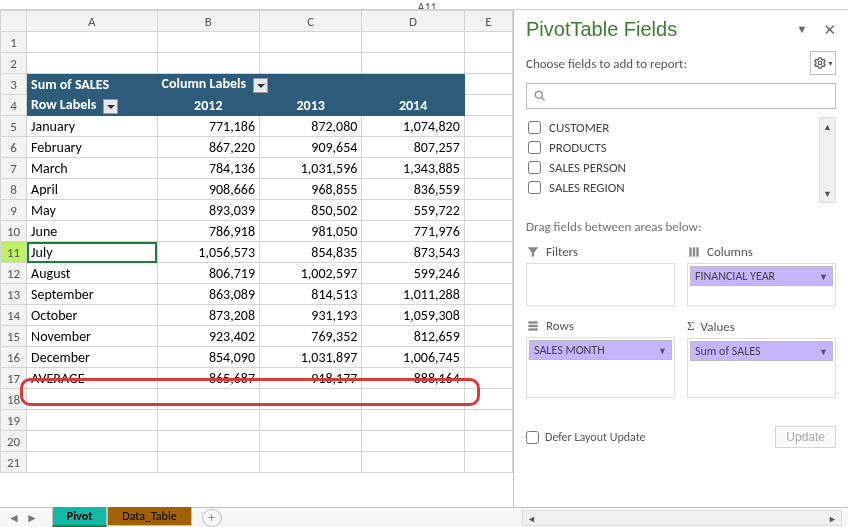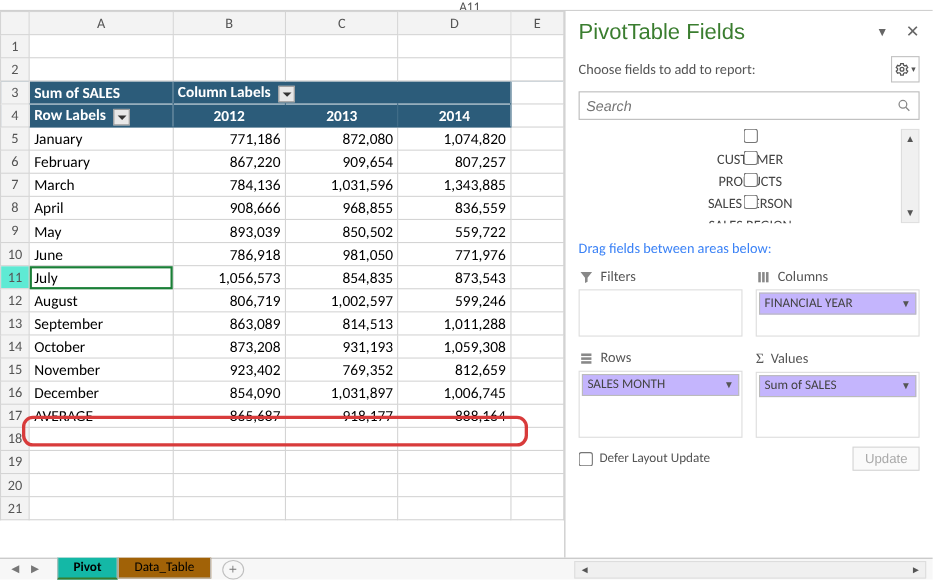--- a/index.html
+++ b/index.html
@@ -47,21 +47,21 @@
   }
   .sheet th {
     background: #f3f3f3;
     color: #555;
     font-weight: normal;
     text-align: center;
     font-size: 13px;
   }
   .sheet th.corner { width: 26px; }
   .sheet th.rowhdr { width: 26px; text-align: center; background: #f3f3f3; }
-  .sheet th.rowhdr.sel { background: #5eead4; }
+  .sheet th.rowhdr.sel { background: #bef264; }
   .colA { width: 130px; }
   .colB, .colC, .colD { width: 102px; }
   .colE { width: 48px; }
   .pivot-hdr {
     background: #2c5c7a;
     color: #fff;
     font-weight: bold;
   }
   .pivot-hdr td { border-color: #2c5c7a; }
   .pivot-colhdr {
@@ -159,21 +159,20 @@
     height: 86px;
     overflow: hidden;
     position: relative;
   }
   .field-item {
     display: flex;
     align-items: center;
     gap: 8px;
     height: 20px;
     padding-left: 2px;
-    flex-direction: column;
   }
   .field-item input[type=checkbox] {
     width: 13px; height: 13px;
   }
   .scroll-rail {
     position: absolute;
     right: 0; top: 0; bottom: 0;
     width: 17px;
     background: #f0f0f0;
     display: flex;
@@ -183,21 +182,21 @@
     border: 1px solid #ddd;
   }
   .scroll-btn {
     width: 100%; height: 17px;
     display: flex; align-items: center; justify-content: center;
     font-size: 9px;
     color: #555;
   }
   .drag-hint {
     margin: 16px 0 10px 0;
-    color: #3b82f6;
+    color: #737373;
   }
   .areas {
     display: grid;
     grid-template-columns: 1fr 1fr;
     grid-template-rows: 62px auto;
     gap: 12px 12px;
   }
   .area-box {
     display: flex;
     flex-direction: column;
@@ -226,21 +225,21 @@
     font-size: 12px;
   }
   .chip-arrow {
     font-size: 9px;
     color: #555;
   }
   .defer-row {
     display: flex;
     justify-content: space-between;
     align-items: center;
-    margin-top: 8px;
+    margin-top: 28px;
     font-size: 12px;
     color: #555;
   }
   .update-btn {
     border: 1px solid #d4d4d4;
     padding: 3px 10px;
     color: #aaa;
     background: #fafafa;
     font-size: 12px;
   }
@@ -516,21 +515,20 @@
       <span>Choose fields to add to report:</span>
       <span class="gear-btn">
         <svg class="icon" viewBox="0 0 24 24" fill="none" stroke="#555" stroke-width="2">
             <circle cx="12" cy="12" r="3"></circle>
             <path d="M19 12a7 7 0 0 0-.1-1.2l2-1.6-2-3.4-2.4 1a7 7 0 0 0-2-1.2L14 3h-4l-.5 2.6a7 7 0 0 0-2 1.2l-2.4-1-2 3.4 2 1.6A7 7 0 0 0 5 12a7 7 0 0 0 .1 1.2l-2 1.6 2 3.4 2.4-1a7 7 0 0 0 2 1.2L10 21h4l.5-2.6a7 7 0 0 0 2-1.2l2.4 1 2-3.4-2-1.6c.07-.4.1-.8.1-1.2z"></path>
           </svg>
         <span style="font-size:8px;margin-left:1px">▾</span>
       </span>
     </div>
     <div class="search-box">
-      <input type="text" placeholder="Search" style="">
       <svg class="icon" viewBox="0 0 24 24" fill="none" stroke="#888" stroke-width="2">
           <circle cx="10" cy="10" r="6"></circle>
           <line x1="20" y1="20" x2="14.5" y2="14.5"></line>
         </svg>
     </div>
     <div class="field-list">
       <div class="field-item">
           <input type="checkbox" style="">
           <span>CUSTOMER</span>
         </div>

